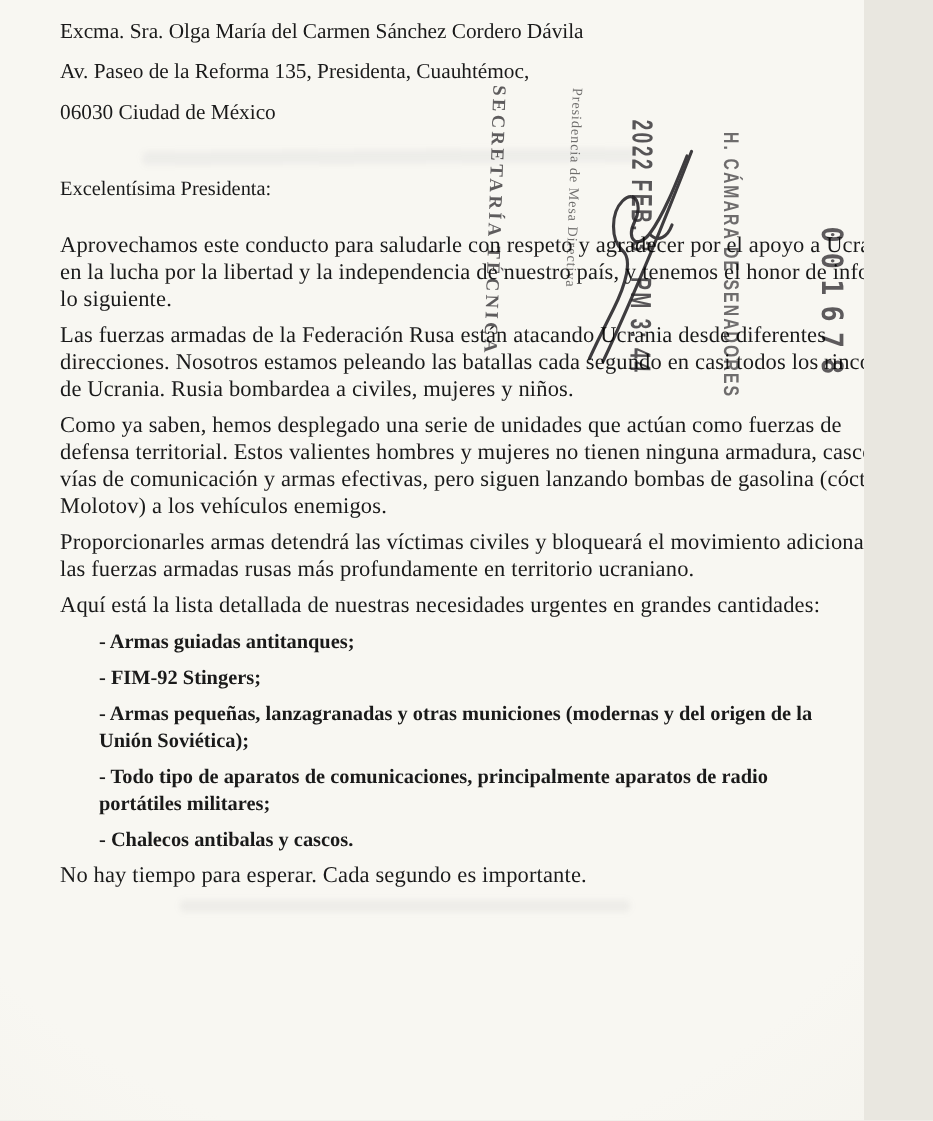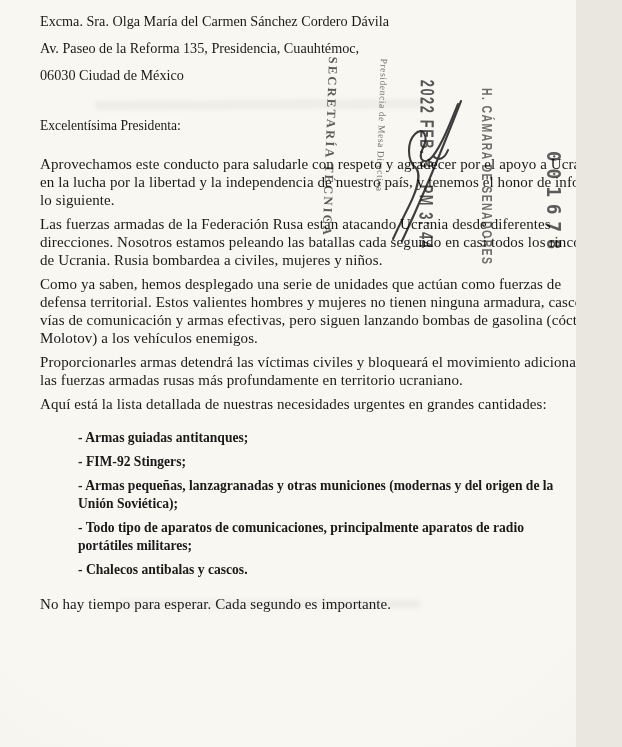--- a/index.html
+++ b/index.html
@@ -33,21 +33,21 @@
     font-size: 14.2px; line-height: 27px; white-space: pre;
   }
   .salutation {
     margin-top: 28px; margin-bottom: 20px;
     font-size: 13.6px; line-height: 18px; white-space: pre;
   }
   p.body-par {
     margin: 0 0 6px 0; font-size: 15px; line-height: 18px;
     white-space: pre; letter-spacing: 0.1px;
   }
-  .needs-list { margin: 16px; padding: 0; list-style: none; }
+  .needs-list { margin: 4px; padding: 0; list-style: none; }
   .needs-list li {
     font-weight: bold; padding-left: 22px; margin: 0 0 6px 0;
     font-size: 13.6px; line-height: 18px; white-space: pre;
   }
 
   
   .stamp-layer { position: absolute; inset: 0; mix-blend-mode: multiply; }
   .rot { transform-origin: 0 0; position: absolute; white-space: pre; }
 
   .stamp-office { left: 426px; top: 60px; transform: rotate(92deg); }
@@ -92,21 +92,21 @@
 <body>
 
 <div class="page">
 
   <div class="crease" style="left:598px;"></div>
   <div class="ghost-stripe" style="left:95px; top:100px; width:330px; height:9px; transform:rotate(-0.4deg);"></div>
   <div class="ghost-stripe" style="left:120px; top:600px; width:300px; height:8px;"></div>
 
   <div class="content">
     <div class="address-line">Excma. Sra. Olga María del Carmen Sánchez Cordero Dávila</div>
-    <div class="address-line">Av. Paseo de la Reforma 135, Presidencia, Cuauhtémoc,</div>
+    <div class="address-line">Av. Paseo de la Reforma 135, Presidenta, Cuauhtémoc,</div>
     <div class="address-line">06030 Ciudad de México</div>
 
     <div class="salutation">Excelentísima Presidenta:</div>
 
     <p class="body-par">Aprovechamos este conducto para saludarle con respeto y agradecer por el apoyo a Ucrania
 en la lucha por la libertad y la independencia de nuestro país, y tenemos el honor de informar
 lo siguiente.</p>
     <p class="body-par">Las fuerzas armadas de la Federación Rusa están atacando Ucrania desde diferentes
 direcciones. Nosotros estamos peleando las batallas cada segundo en casi todos los rincones
 de Ucrania. Rusia bombardea a civiles, mujeres y niños.</p>

